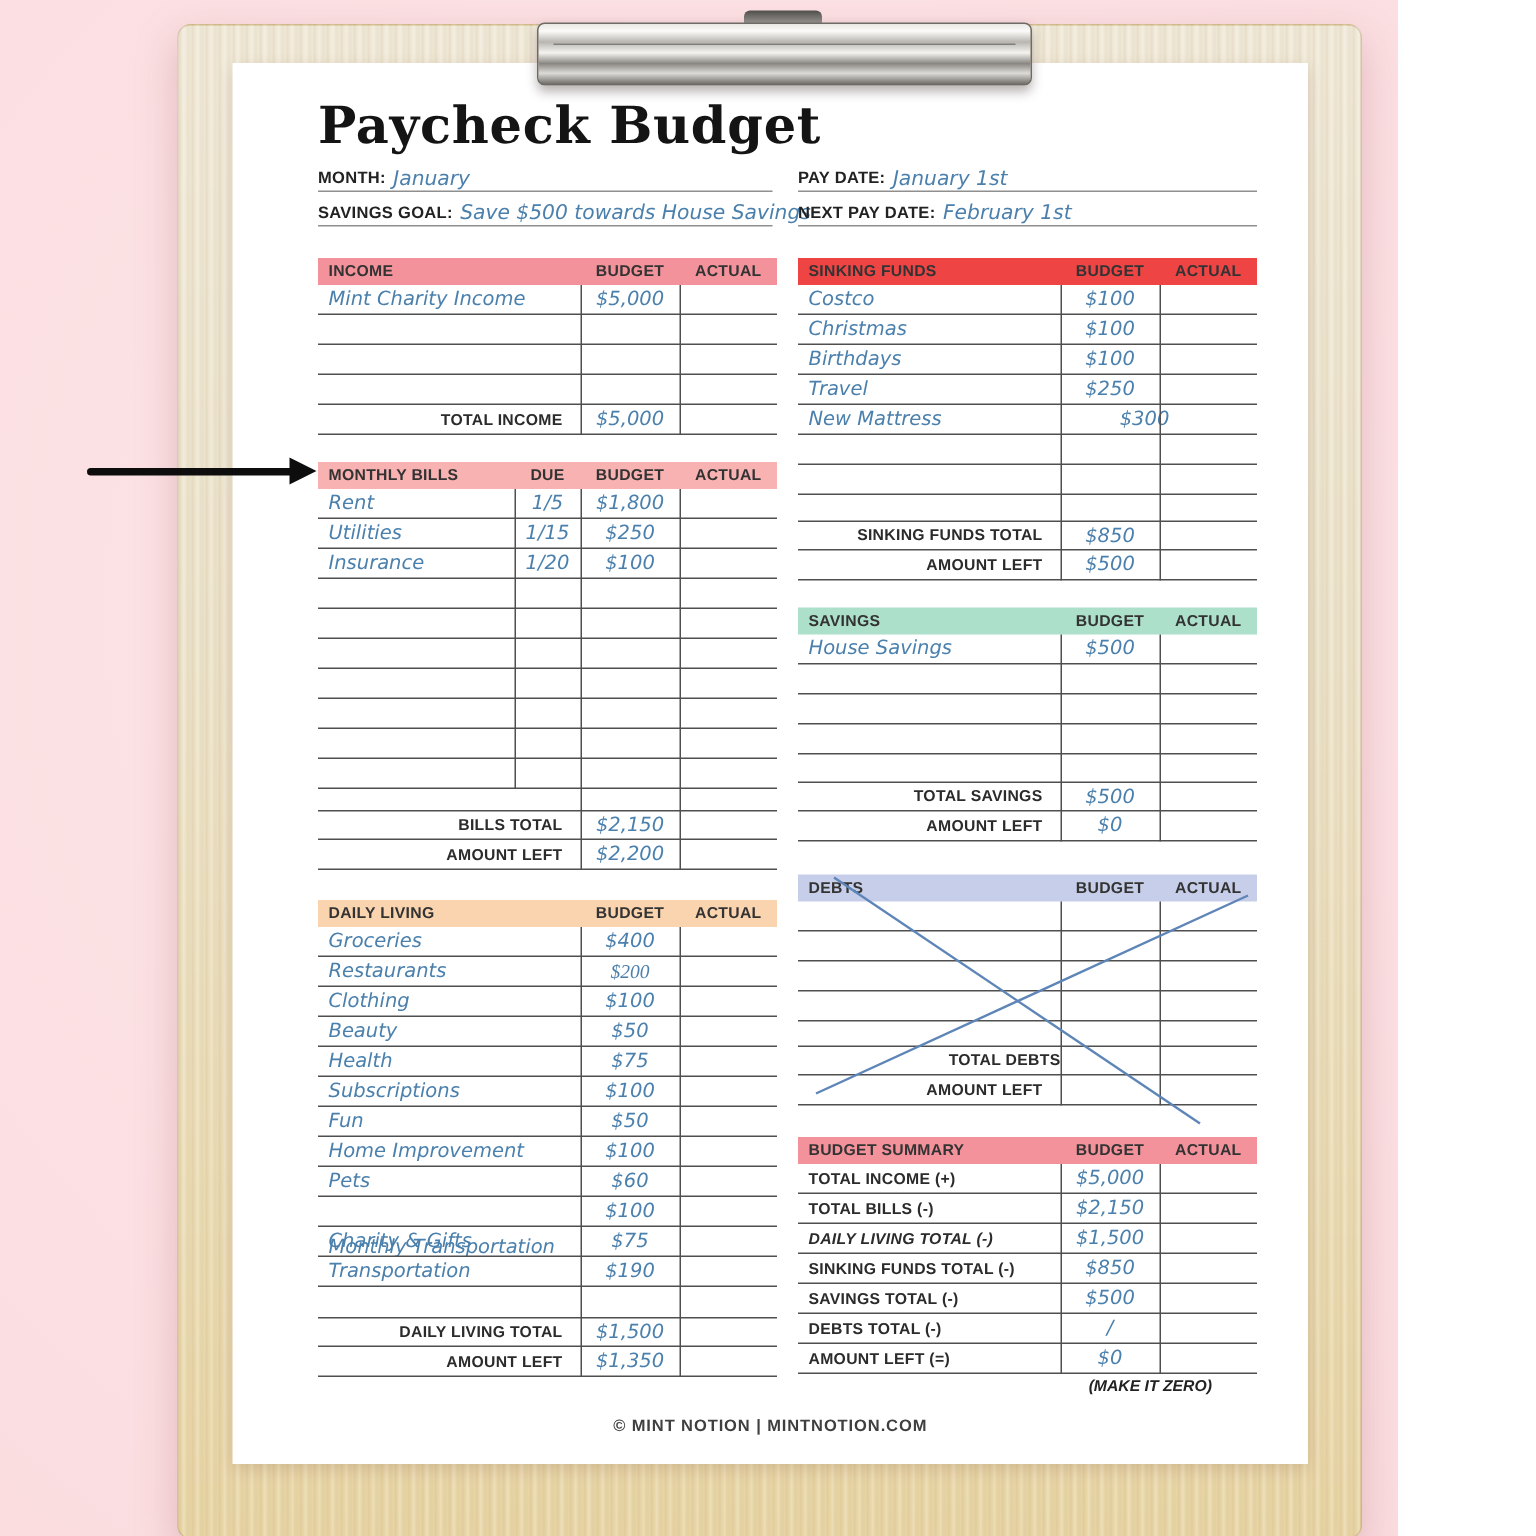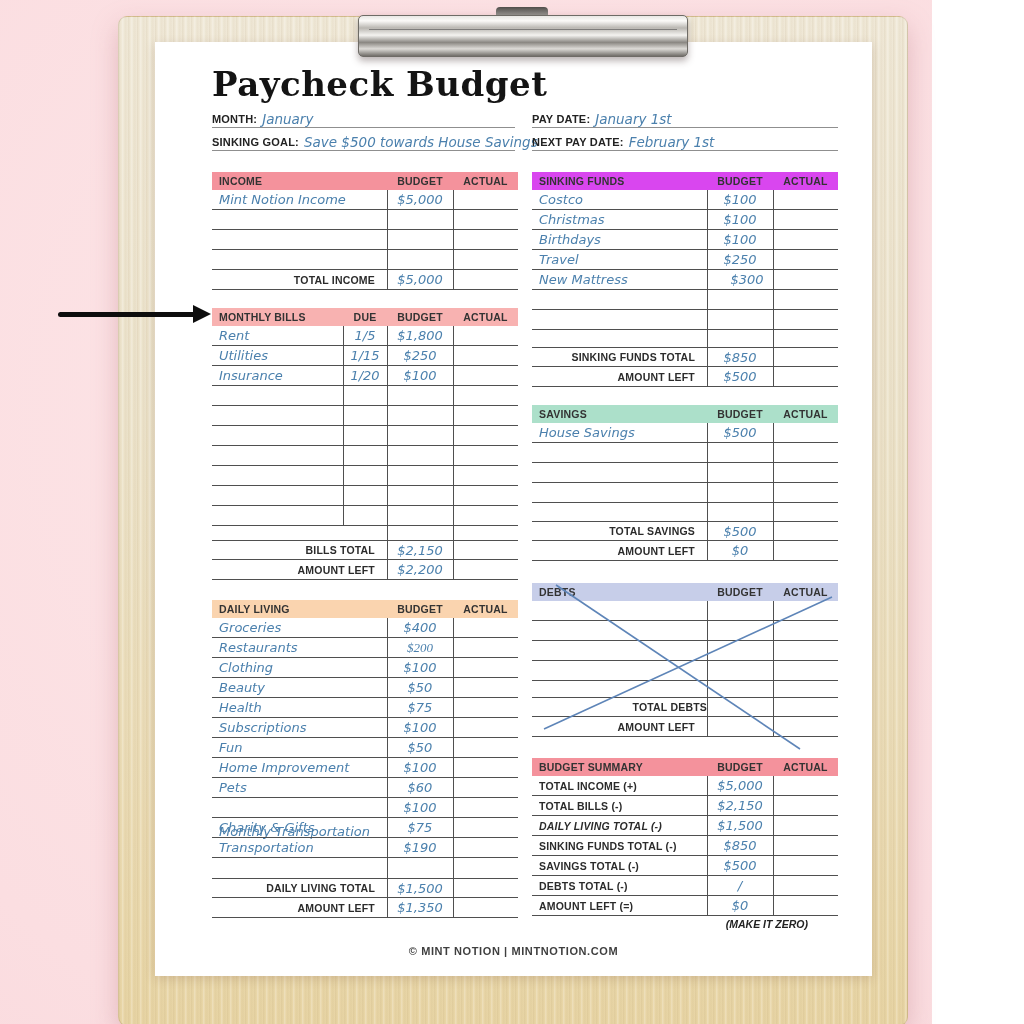--- a/index.html
+++ b/index.html
@@ -57,40 +57,40 @@
   <div class="clipboard"></div>
 
   <div class="paper">
     <h1 class="page-title">Paycheck Budget</h1>
 
     <div class="field" style="left:57px;top:63px;width:303px;">
       <span class="flabel">MONTH:</span>
       <span class="hw">January</span>
     </div>
     <div class="field" style="left:57px;top:86px;width:303px;">
-      <span class="flabel">SINKING GOAL:</span>
+      <span class="flabel">SAVINGS GOAL:</span>
       <span class="hw">Save $500 towards House Savings</span>
     </div>
     <div class="field" style="left:377px;top:63px;width:306px;">
       <span class="flabel">PAY DATE:</span>
       <span class="hw">January 1st</span>
     </div>
     <div class="field" style="left:377px;top:86px;width:306px;">
       <span class="flabel">NEXT PAY DATE:</span>
       <span class="hw">February 1st</span>
     </div>
 
     <div class="table" style="left: 57px; top: 130px; height: 118px;">
         <div class="thead" style="background: rgb(244, 146, 156);">
           <span class="tcell t-title" style="left: 0px; width: 175px; justify-content: flex-start; padding-left: 7px;">INCOME</span>
           <span class="tcell t-colhead" style="left: 175px; width: 66px; justify-content: center;">BUDGET</span>
           <span class="tcell t-colhead" style="left: 241px; width: 65px; justify-content: center;">ACTUAL</span>
         </div>
         <div class="trow">
-          <span class="tcell hw" style="left: 0px; width: 173px; justify-content: flex-start; padding-left: 7px;">Mint Notion Income</span>
+          <span class="tcell hw" style="left: 0px; width: 173px; justify-content: flex-start; padding-left: 7px;">Mint Charity Income</span>
           <span class="tcell hw" style="left: 175px; width: 66px; justify-content: center;">$5,000</span>
           <span class="tcell " style="left: 241px; width: 65px; justify-content: center;"></span>
         </div>
         <div class="trow">
           <span class="tcell hw" style="left: 0px; width: 173px; justify-content: flex-start; padding-left: 7px;"></span>
           <span class="tcell hw" style="left: 175px; width: 66px; justify-content: center;"></span>
           <span class="tcell " style="left: 241px; width: 65px; justify-content: center;"></span>
         </div>
         <div class="trow">
           <span class="tcell hw" style="left: 0px; width: 173px; justify-content: flex-start; padding-left: 7px;"></span>
@@ -104,21 +104,21 @@
         </div>
         <div class="trow">
           <span class="tcell printed" style="left: 0px; width: 171px; justify-content: flex-end; padding-right: 8px;">TOTAL INCOME</span>
           <span class="tcell hw" style="left: 175px; width: 66px; justify-content: center;">$5,000</span>
           <span class="tcell " style="left: 241px; width: 65px; justify-content: center;"></span>
         </div>
         <div class="vline" style="left: 175px; top: 18px; height: 100px;"></div>
         <div class="vline" style="left: 241px; top: 18px; height: 100px;"></div>
       </div>
     <div class="table" style="left: 377px; top: 130px; height: 215px;">
-        <div class="thead" style="background: #d946ef;">
+        <div class="thead" style="background: #ef4444;">
           <span class="tcell t-title" style="left: 0px; width: 175px; justify-content: flex-start; padding-left: 7px;">SINKING FUNDS</span>
           <span class="tcell t-colhead" style="left: 175px; width: 66px; justify-content: center;">BUDGET</span>
           <span class="tcell t-colhead" style="left: 241px; width: 65px; justify-content: center;">ACTUAL</span>
         </div>
         <div class="trow">
           <span class="tcell hw" style="left: 0px; width: 173px; justify-content: flex-start; padding-left: 7px;">Costco</span>
           <span class="tcell hw" style="left: 175px; width: 66px; justify-content: center;">$100</span>
           <span class="tcell " style="left: 241px; width: 65px; justify-content: center;"></span>
         </div>
         <div class="trow">
@@ -131,21 +131,21 @@
           <span class="tcell hw" style="left: 175px; width: 66px; justify-content: center;">$100</span>
           <span class="tcell " style="left: 241px; width: 65px; justify-content: center;"></span>
         </div>
         <div class="trow">
           <span class="tcell hw" style="left: 0px; width: 173px; justify-content: flex-start; padding-left: 7px;">Travel</span>
           <span class="tcell hw" style="left: 175px; width: 66px; justify-content: center;">$250</span>
           <span class="tcell " style="left: 241px; width: 65px; justify-content: center;"></span>
         </div>
         <div class="trow">
           <span class="tcell hw" style="left: 0px; width: 173px; justify-content: flex-start; padding-left: 7px;">New Mattress</span>
-          <span class="tcell hw" style="left: 176px; width: 66px; justify-content: center; padding-left: 12px;">$300</span>
+          <span class="tcell hw" style="left: 192px; width: 66px; justify-content: center; padding-left: 12px;">$300</span>
           <span class="tcell " style="left: 241px; width: 65px; justify-content: center;"></span>
         </div>
         <div class="trow">
           <span class="tcell hw" style="left: 0px; width: 173px; justify-content: flex-start; padding-left: 7px;"></span>
           <span class="tcell hw" style="left: 175px; width: 66px; justify-content: center;"></span>
           <span class="tcell " style="left: 241px; width: 65px; justify-content: center;"></span>
         </div>
         <div class="trow">
           <span class="tcell hw" style="left: 0px; width: 173px; justify-content: flex-start; padding-left: 7px;"></span>
           <span class="tcell hw" style="left: 175px; width: 66px; justify-content: center;"></span>

